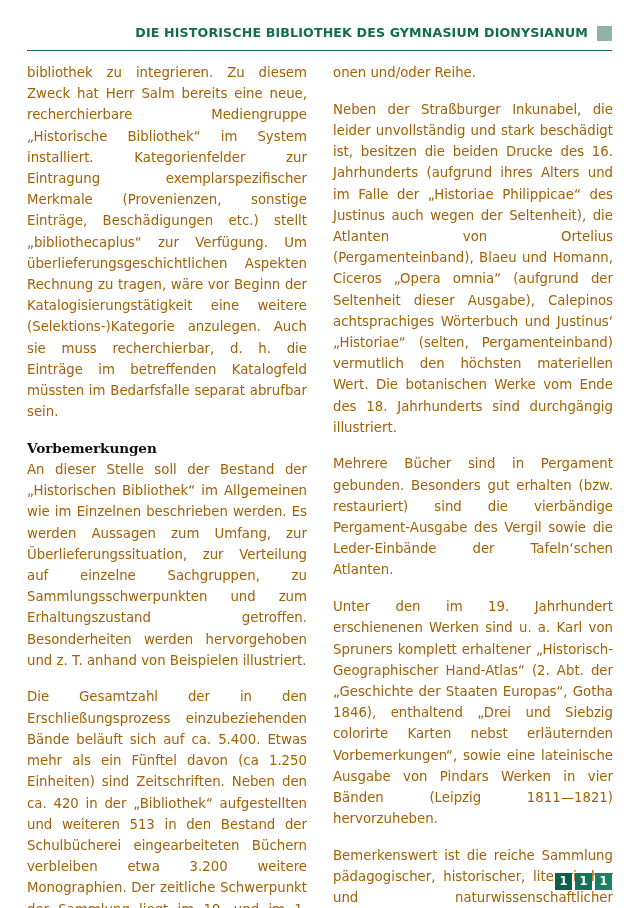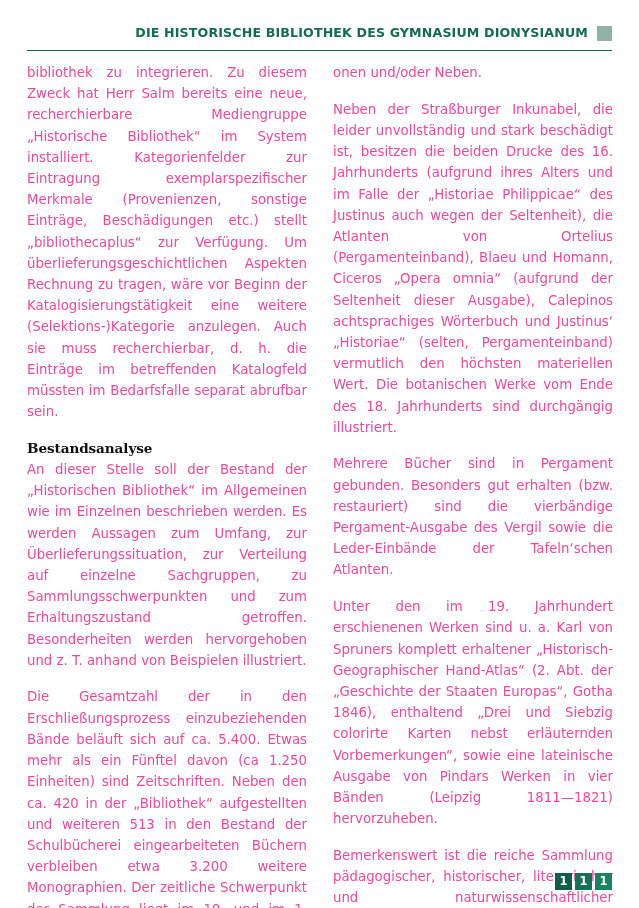--- a/index.html
+++ b/index.html
@@ -79,21 +79,21 @@
     flex: 0 0 280px;
   }
 
   p.body-text {
     margin: 0 0 15.5px 0;
     font-family: "DejaVu Sans", sans-serif;
     font-size: 13.3px;
     line-height: 21.2px;
     text-align: justify;
     text-justify: inter-word;
-    color: #ec4899;
+    color: #a16207;
     hyphens: manual;
     -webkit-hyphens: manual;
   }
   p.body-text:last-child {
     margin-bottom: 0;
   }
 
   h2.section-heading {
     margin: 0 0 1px 0;
     font-family: "DejaVu Serif", serif;
@@ -137,28 +137,28 @@
     <span class="running-head-title">DIE HISTORISCHE BIBLIOTHEK DES GYMNASIUM DIONYSIANUM</span>
     <span class="running-head-mark"></span>
   </div>
 
   <div class="head-rule"></div>
 
   <div class="columns">
 
     <div class="col">
       <p class="body-text">bibliothek zu integrieren. Zu diesem Zweck hat Herr Salm bereits eine neue, recherchierbare Mediengruppe „Historische Bibliothek“ im System installiert. Kategorienfelder zur Eintragung exemplarspezifischer Merkmale (Provenienzen, sonstige Einträge, Beschädigungen etc.) stellt „bibliothecaplus“ zur Verfügung. Um überlieferungsgeschichtlichen Aspekten Rechnung zu tragen, wäre vor Beginn der Katalogisierungstätigkeit eine weitere (Selektions-)Kategorie anzulegen. Auch sie muss recherchierbar, d. h. die Einträge im betreffenden Katalogfeld müssten im Bedarfsfalle separat abrufbar sein.</p>
-      <h2 class="section-heading">Bestandsanalyse</h2>
+      <h2 class="section-heading">Vorbemerkungen</h2>
       <p class="body-text">An dieser Stelle soll der Bestand der „Historischen Bibliothek“ im Allgemeinen wie im Einzelnen beschrieben werden. Es werden Aussagen zum Umfang, zur Überlieferungssituation, zur Verteilung auf einzelne Sachgruppen, zu Sammlungsschwerpunkten und zum Erhaltungszustand getroffen. Besonderheiten werden hervorgehoben und z. T. anhand von Beispielen illustriert.</p>
       <p class="body-text">Die Gesamtzahl der in den Erschließungsprozess einzubeziehenden Bände beläuft sich auf ca. 5.400. Etwas mehr als ein Fünftel davon (ca 1.250 Einheiten) sind Zeitschriften. Neben den ca. 420 in der „Bibliothek“ aufgestellten und weiteren 513 in den Bestand der Schulbücherei eingearbeiteten Büchern verbleiben etwa 3.200 weitere Monographien. Der zeitliche Schwerpunkt der Sammlung liegt im 19. und im 1. Drittel des 20. Jahrhunderts. Daneben werden eine Reihe älterer Drucke (ca. 50 Bände) im „Archiv“ verwahrt, die vermutlich im 18. Jahrhundert durch Erwerbung oder Schenkung in den Besitz der Schule gelangten.</p>
 
     </div>
 
     <div class="col">
-      <p class="body-text">onen und/oder Neben.</p>
+      <p class="body-text">onen und/oder Reihe.</p>
       <p class="body-text">Neben der Straßburger Inkunabel, die leider unvollständig und stark beschädigt ist, besitzen die beiden Drucke des 16. Jahrhunderts (aufgrund ihres Alters und im Falle der „Historiae Philippicae“ des Justinus auch wegen der Seltenheit), die Atlanten von Ortelius (Pergamenteinband), Blaeu und Homann, Ciceros „Opera omnia“ (aufgrund der Seltenheit dieser Ausgabe), Calepinos achtsprachiges Wörterbuch und Justinus‘ „Historiae“ (selten, Pergamenteinband) vermutlich den höchsten materiellen Wert. Die botanischen Werke vom Ende des 18. Jahrhunderts sind durchgängig illustriert.</p>
       <p class="body-text">Mehrere Bücher sind in Pergament gebunden. Besonders gut erhalten (bzw. restauriert) sind die vierbändige Pergament-Ausgabe des Vergil sowie die Leder-Einbände der Tafeln‘schen Atlanten.</p>
       <p class="body-text">Unter den im 19. Jahrhundert erschienenen Werken sind u. a. Karl von Spruners komplett erhaltener „Historisch-Geographischer Hand-Atlas“ (2. Abt. der „Geschichte der Staaten Europas“, Gotha 1846), enthaltend „Drei und Siebzig colorirte Karten nebst erläuternden Vorbemerkungen“, sowie eine lateinische Ausgabe von Pindars Werken in vier Bänden (Leipzig 1811—1821) hervorzuheben.</p>
       <p class="body-text">Bemerkenswert ist die reiche Sammlung pädagogischer, historischer, literarischer und naturwissenschaftlicher Zeitschriften. Als Teil einer Gymnasialbibliothek stellt sie — aufgrund des Umfangs und der relativen Vollständigkeit — zweifellos eine Rarität dar.</p>
 
     </div>
 
   </div>
 
   <div class="folio">

